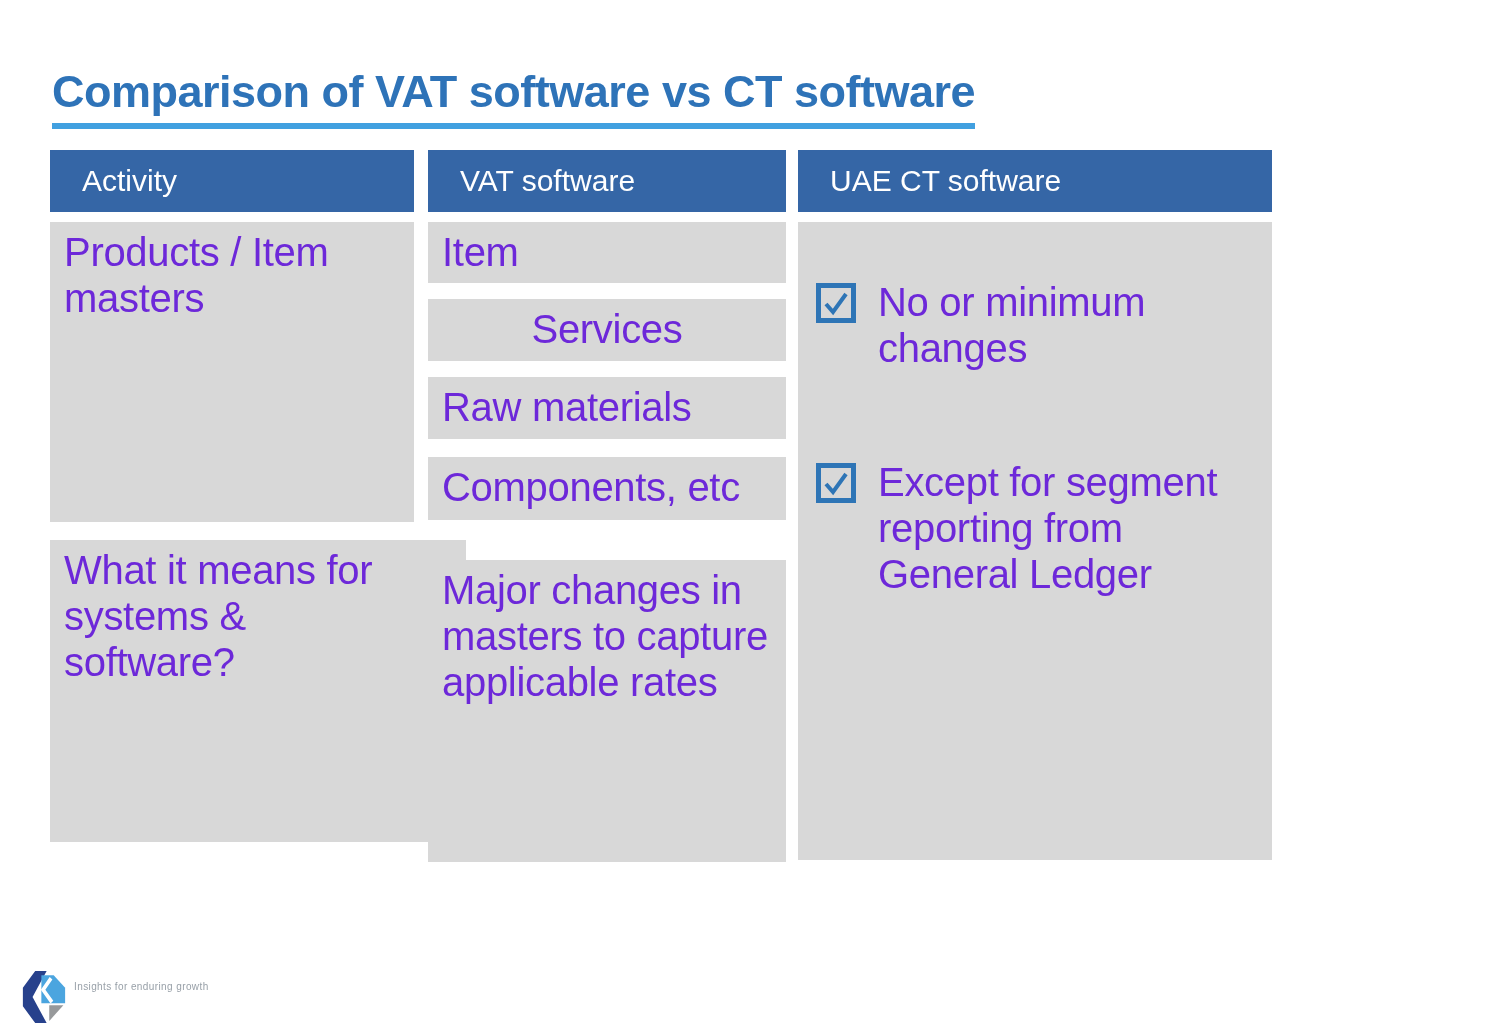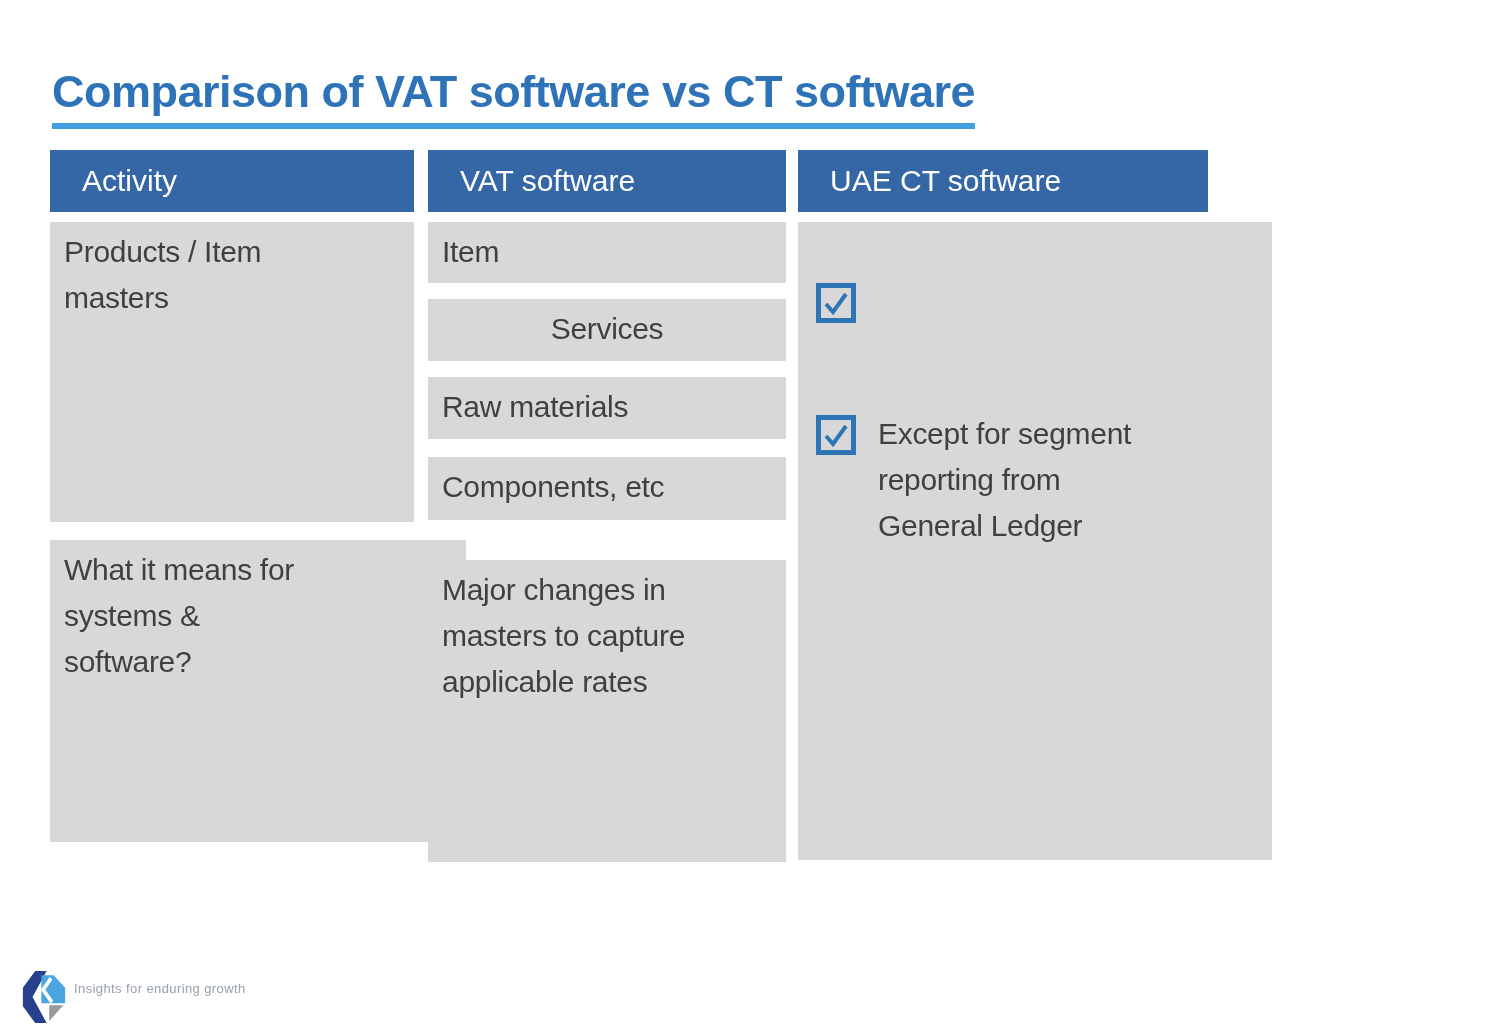--- a/index.html
+++ b/index.html
@@ -12,24 +12,24 @@
     font-size:45px; font-weight:bold; color:#2E73B8; letter-spacing:-0.5px;
     border-bottom:6px solid #41A0E0; padding-bottom:5px; display:inline-block;
   }
   .hdr {
     position:absolute; top:150px; height:62px; background:#3566A6; color:#ffffff;
     font-size:30px; display:flex; align-items:center; padding-left:32px;
     box-sizing:border-box;
   }
   .hdr1 { left:50px;  width:364px; }
   .hdr2 { left:428px; width:358px; }
-  .hdr3 { left:798px; width:410px;text-align:center; }
+  .hdr3 { left:798px; width:474px;text-align:center; }
   .cell {
-    position:absolute; background:#D8D8D8; color:#404040;
-    font-size:30px; line-height:46px; letter-spacing:-0.3px;
+    position:absolute; background:#D8D8D8; color:#6d28d9;
+    font-size:40px; line-height:46px; letter-spacing:-0.3px;
     padding:7px 14px; box-sizing:border-box; white-space:pre-line;
   }
   .r1c1 { left:50px;  top:222px; width:364px; height:300px; }
   .vat1 { left:428px; top:222px; width:358px; height:61px; }
   .vat2 { left:428px; top:299px; width:358px; height:62px;text-align:center; }
   .vat3 { left:428px; top:377px; width:358px; height:62px; }
   .vat4 { left:428px; top:457px; width:358px; height:63px; }
   .r2c1 { left:50px;  top:540px; width:416px; height:302px; }
   .r2c2 { left:428px; top:560px; width:358px; height:302px; }
   .ctbox {
@@ -44,21 +44,21 @@
   }
   .bullet-text { white-space:pre-line; }
   .logo { position:absolute; left:22px; top:971px; }
   .logo-hex { position:absolute; left:0; top:0; width:44px; height:52px; }
   .logo-words { position:absolute; left:52px; top:6px; width:240px; }
   .logo-kpi {
     font-size:30px; font-weight:bold; font-style:italic; color:#2C5BA8;
     letter-spacing:9px; line-height:28px;
   }
   .logo-tagline {
-    font-size:13px; color:#98A0A8; letter-spacing:0.4px; margin-top:4px;
+    font-size:10px; color:#98A0A8; letter-spacing:0.4px; margin-top:4px;
   }
 </style>
 </head>
 <body>
 
 <div class="slide">
 
   <div class="title">Comparison of VAT software vs CT software</div>
 
   <div class="hdr hdr1">
@@ -85,20 +85,22 @@
 masters to capture
 applicable rates</div>
 
   <div class="cell ctbox">
     <div class="bullet">
       <span class="checkbox">
         <svg width="26" height="26" viewBox="0 0 26 26" aria-hidden="true">
           <path d="M3 14 L10 22 L23 4" stroke="#2E75B6" stroke-width="4" fill="none"></path>
         </svg>
       </span>
+      <span class="bullet-text">No or minimum
+changes</span>
     </div>
     <div class="bullet">
       <span class="checkbox">
         <svg width="26" height="26" viewBox="0 0 26 26" aria-hidden="true">
           <path d="M3 14 L10 22 L23 4" stroke="#2E75B6" stroke-width="4" fill="none"></path>
         </svg>
       </span>
       <span class="bullet-text">Except for segment
 reporting from
 General Ledger</span>

